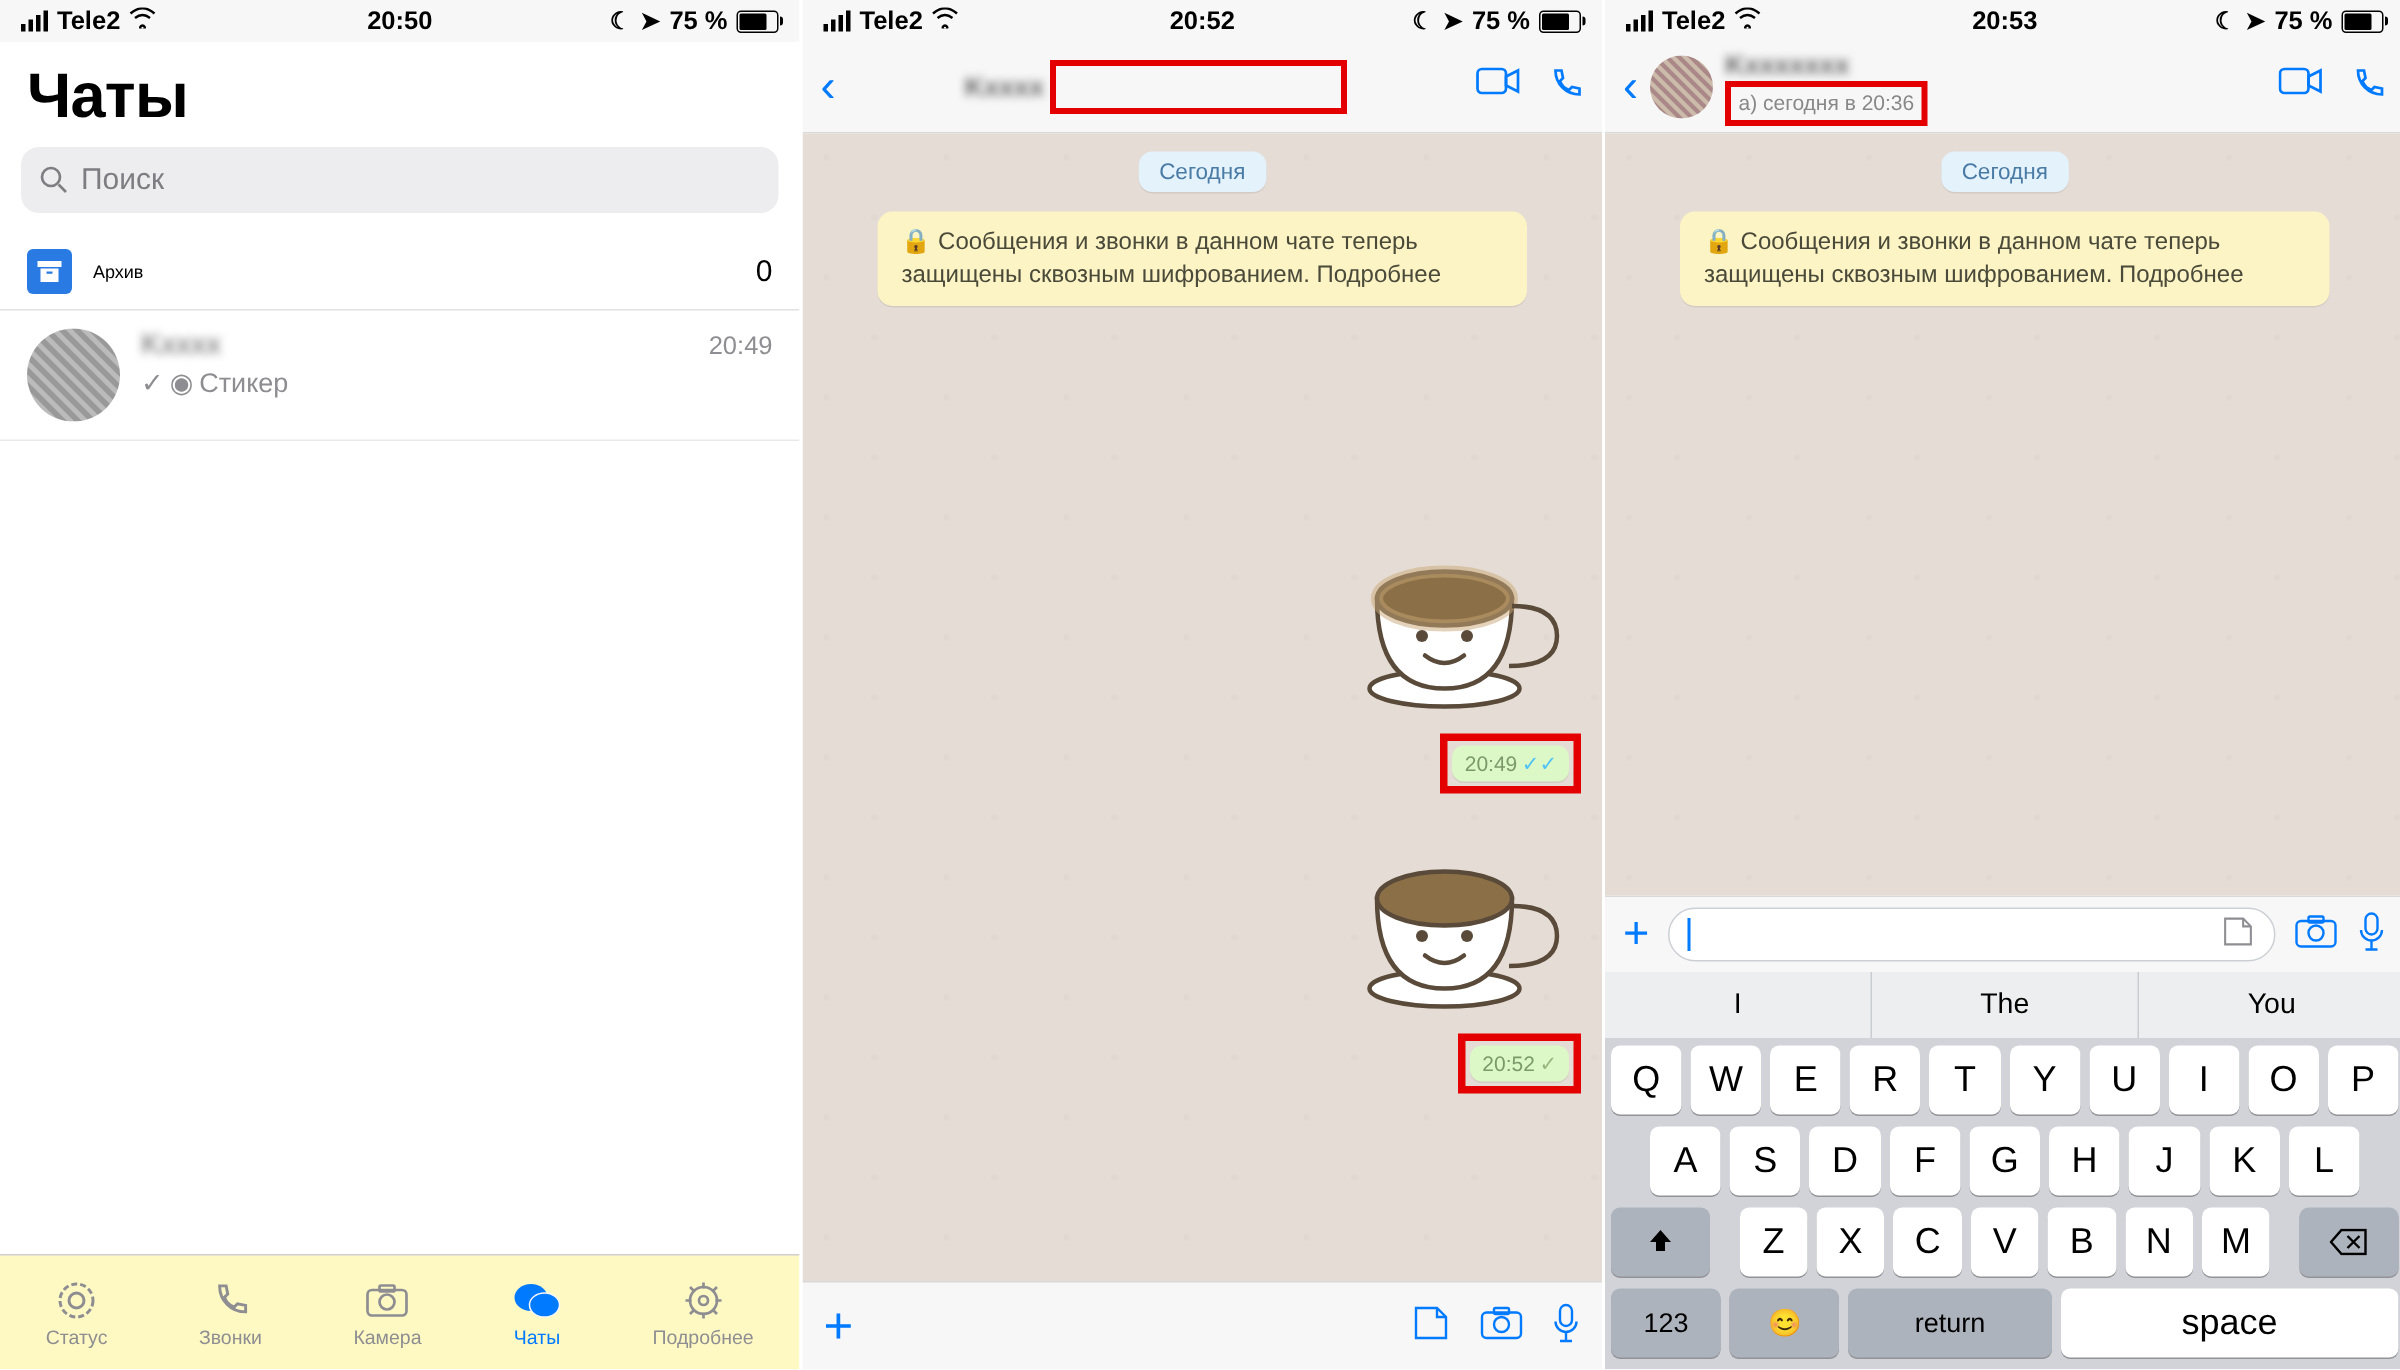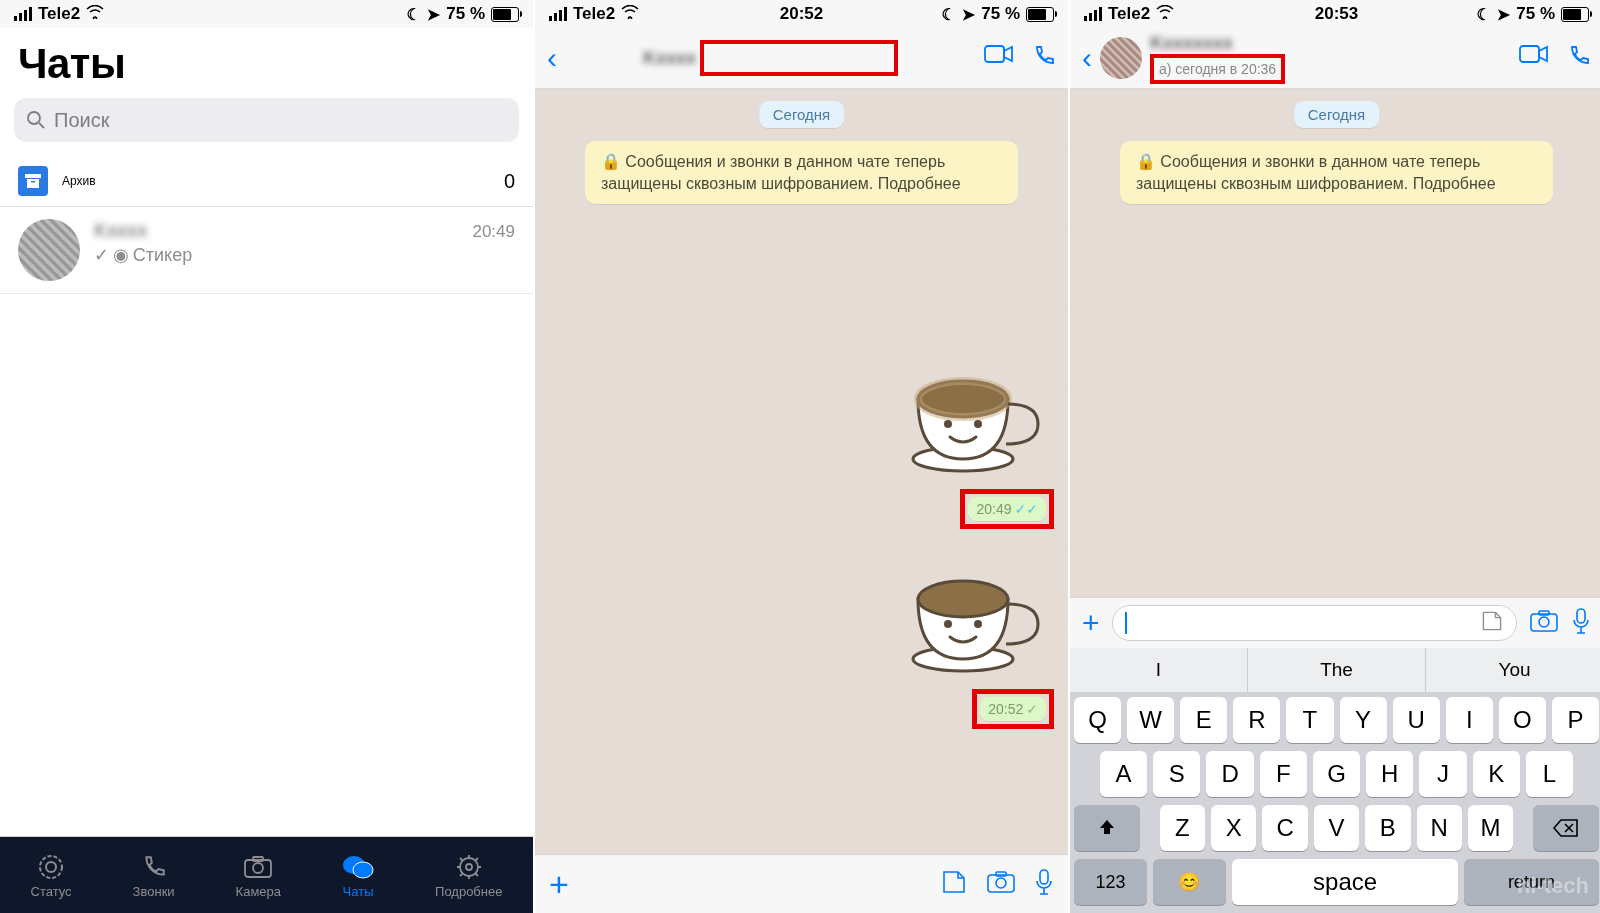--- a/index.html
+++ b/index.html
@@ -33,21 +33,21 @@
 .link-row{display:flex;justify-content:space-between;padding:14px 18px;font-size:20px;color:#007aff;border-bottom:1px solid #e1e1e3}
 .link-row span{display:inline-block}
 .link-row .lr{cursor:pointer}
 .chat-row{display:flex;padding:12px 18px;gap:14px;border-bottom:1px solid #e9e9ea;align-items:flex-start}
 .avatar{width:62px;height:62px;border-radius:50%;background:#ccc;flex-shrink:0;background-image:linear-gradient(45deg,#999 25%,#bbb 25%,#bbb 50%,#999 50%,#999 75%,#bbb 75%);background-size:10px 10px}
 .chat-col{flex:1;min-width:0}
 .chat-top{display:flex;justify-content:space-between;align-items:baseline}
 .chat-name{font-size:20px;font-weight:500;color:#666;filter:blur(3px)}
 .chat-time{font-size:17px;color:#8e8e92}
 .chat-sub{color:#8e8e92;font-size:18px;margin-top:2px;display:flex;align-items:center;gap:4px}
-.tabbar{position:absolute;bottom:0;left:0;right:0;height:76px;background:#0f172a;border-top:1px solid #d0d0d4;display:flex;justify-content:space-around;align-items:center}
+.tabbar{position:absolute;bottom:0;left:0;right:0;height:76px;background:#fef9c3;border-top:1px solid #d0d0d4;display:flex;justify-content:space-around;align-items:center}
 .tab{display:flex;flex-direction:column;align-items:center;gap:2px;color:#8e8e92}
 .tab.active{color:#007aff}
 .tab-label{font-size:13px}
 .tab-ic{height:30px;display:flex;align-items:center}
 
 
 .chat-header{height:60px;background:#f7f7f7;display:flex;align-items:center;padding:0 12px;gap:8px;border-bottom:1px solid #d9d9d9}
 .back-ch{color:#007aff;font-size:30px;font-weight:300}
 .hdr-av{width:42px;height:42px;border-radius:50%;background:#ccc;background-image:linear-gradient(45deg,#a88 25%,#cba 25%,#cba 50%,#a88 50%,#a88 75%,#cba 75%);background-size:8px 8px}
 .hdr-name-box{flex:1;display:flex;flex-direction:column;align-items:flex-start}
@@ -95,20 +95,21 @@
             <span></span>
             <span></span>
             <span></span>
             <span></span>
           </span>
       <span>Tele2</span>
       <span class="wifi"><svg width="18" height="14" viewBox="0 0 18 14">
               <path d="M9 12 a1.5 1.5 0 1 0 0.001 0 M4 7 q5-4 10 0 M1 4 q8-7 16 0" fill="none" stroke="#000" stroke-width="1.6"></path>
             </svg></span>
     </div>
+    <div class="status-center">20:50</div>
     <div class="status-right">
       <span class="moon">☾</span>
       <span class="loc-arrow">➤</span>
       <span>75 %</span>
       <span class="batt">
             <span class="batt-fill"></span>
           </span>
     </div>
   </div>
   <div class="h-title">Чаты</div>
@@ -407,20 +408,20 @@
       <div class="key del">
             <svg width="26" height="18" viewBox="0 0 26 18" fill="none" stroke="#000" stroke-width="1.6">
               <path d="M8 1h16v16H8L1 9z"></path>
               <path d="M12 5l8 8M20 5l-8 8"></path>
             </svg>
           </div>
     </div>
     <div class="krow">
       <div class="key fn" style="flex:1.3">123</div>
       <div class="key fn" style="flex:1.3">😊</div>
+      <div class="key fn" style="flex:2.4">return</div>
       <div class="key space">space</div>
-      <div class="key fn" style="flex:2.4">return</div>
     </div>
   </div>
   <div class="watermark">hi-tech</div>
 </div>
 
 </div>
 
 </body></html>

